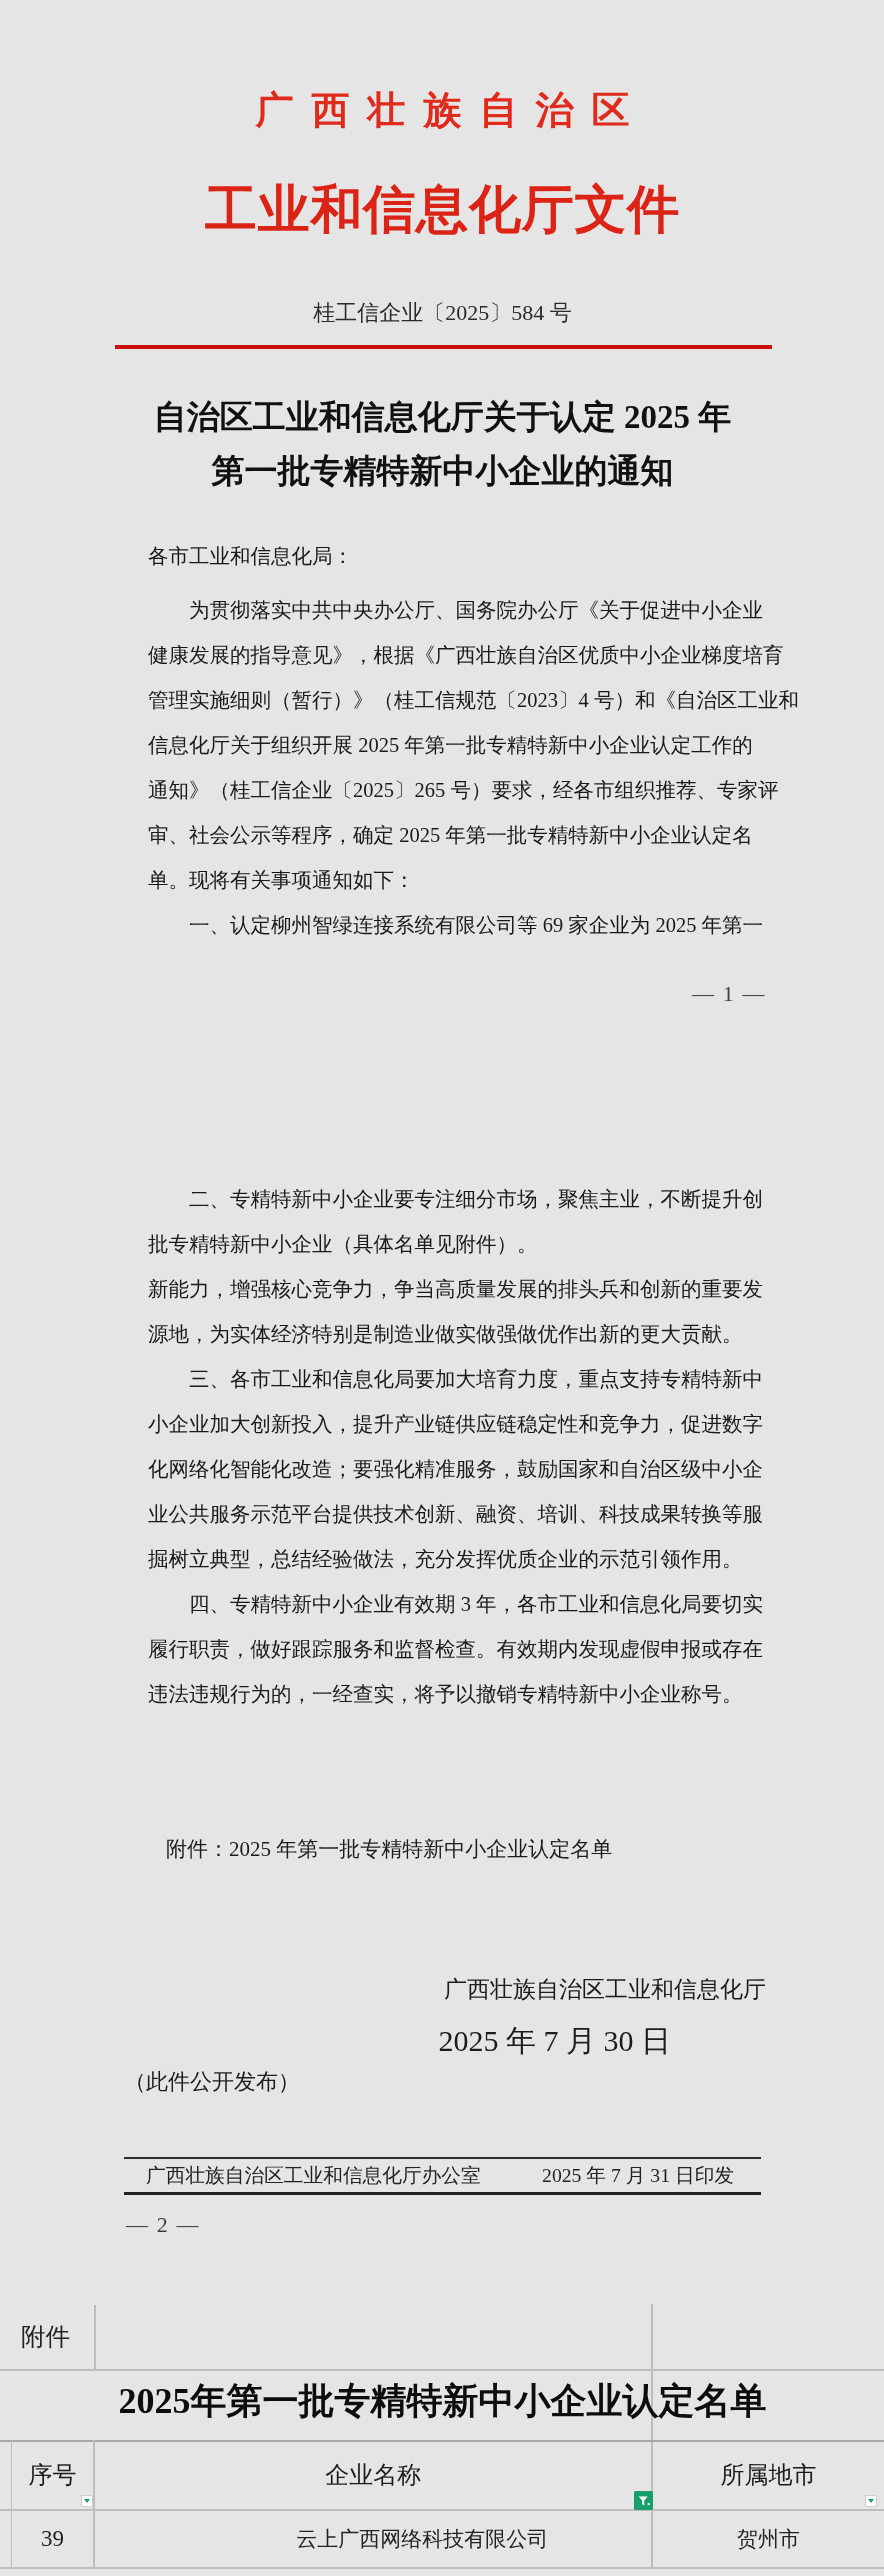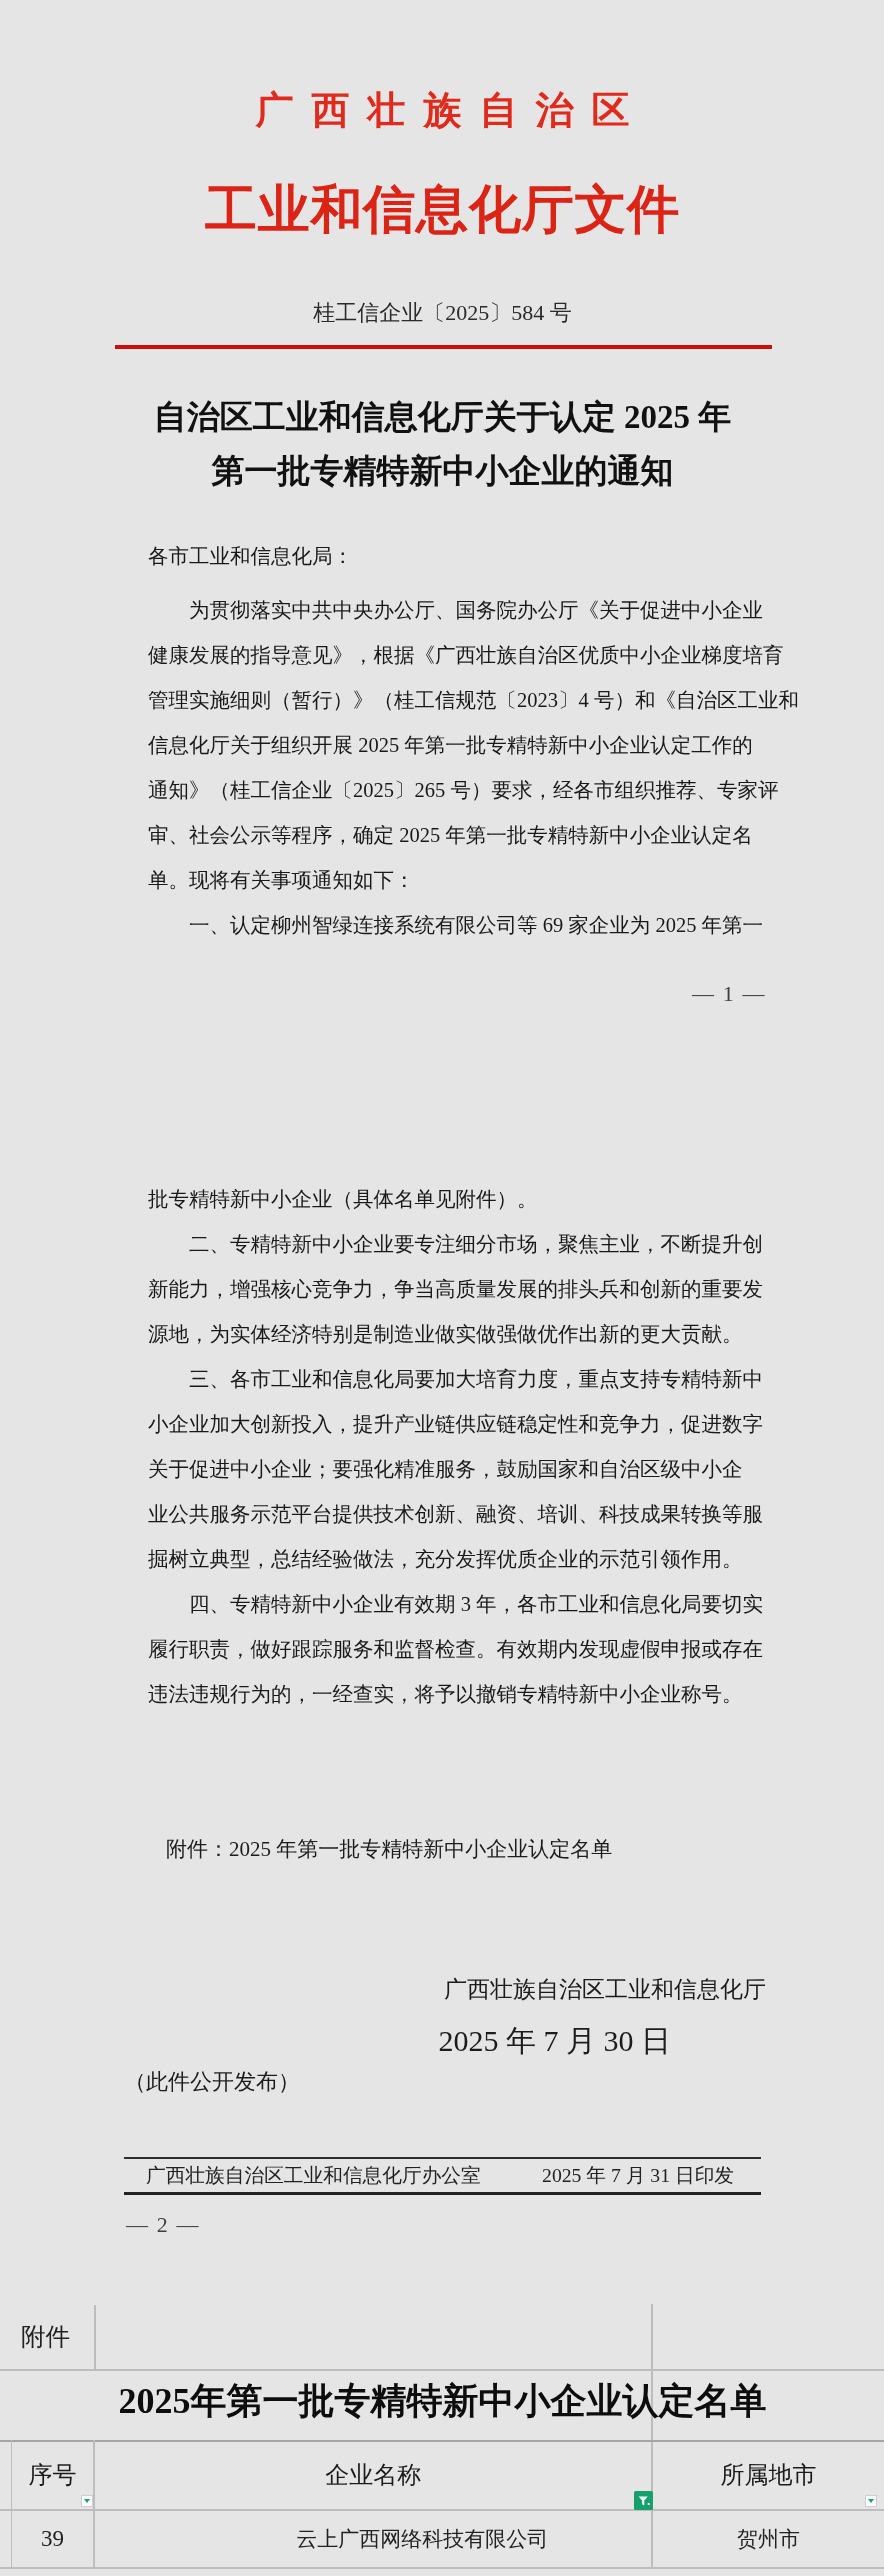--- a/index.html
+++ b/index.html
@@ -94,33 +94,33 @@
 
         <div class="body-line">单。现将有关事项通知如下：</div>
 
         <div class="body-line indent">一、认定柳州智绿连接系统有限公司等 69 家企业为 2025 年第一</div>
       </div>
   </div>
   <div class="abs page-num pn1">— 1 —</div>
 
   <div class="abs body-block p2">
 
+      <div class="body-line indent">二、专精特新中小企业要专注细分市场，聚焦主业，不断提升创</div>
+
       <div class="body-line">批专精特新中小企业（具体名单见附件）。</div>
-
-      <div class="body-line indent">二、专精特新中小企业要专注细分市场，聚焦主业，不断提升创</div>
 
       <div class="body-line">新能力，增强核心竞争力，争当高质量发展的排头兵和创新的重要发</div>
 
       <div class="body-line">源地，为实体经济特别是制造业做实做强做优作出新的更大贡献。</div>
 
       <div class="body-line indent">三、各市工业和信息化局要加大培育力度，重点支持专精特新中</div>
 
       <div class="body-line">小企业加大创新投入，提升产业链供应链稳定性和竞争力，促进数字</div>
 
-      <div class="body-line">关于促进中小企业；要强化精准服务，鼓励国家和自治区级中小企</div>
+      <div class="body-line">化网络化智能化改造；要强化精准服务，鼓励国家和自治区级中小企</div>
 
       <div class="body-line">业公共服务示范平台提供技术创新、融资、培训、科技成果转换等服</div>
 
 
       <div class="body-line">掘树立典型，总结经验做法，充分发挥优质企业的示范引领作用。</div>
 
       <div class="body-line indent">四、专精特新中小企业有效期 3 年，各市工业和信息化局要切实</div>
 
       <div class="body-line">履行职责，做好跟踪服务和监督检查。有效期内发现虚假申报或存在</div>
 

